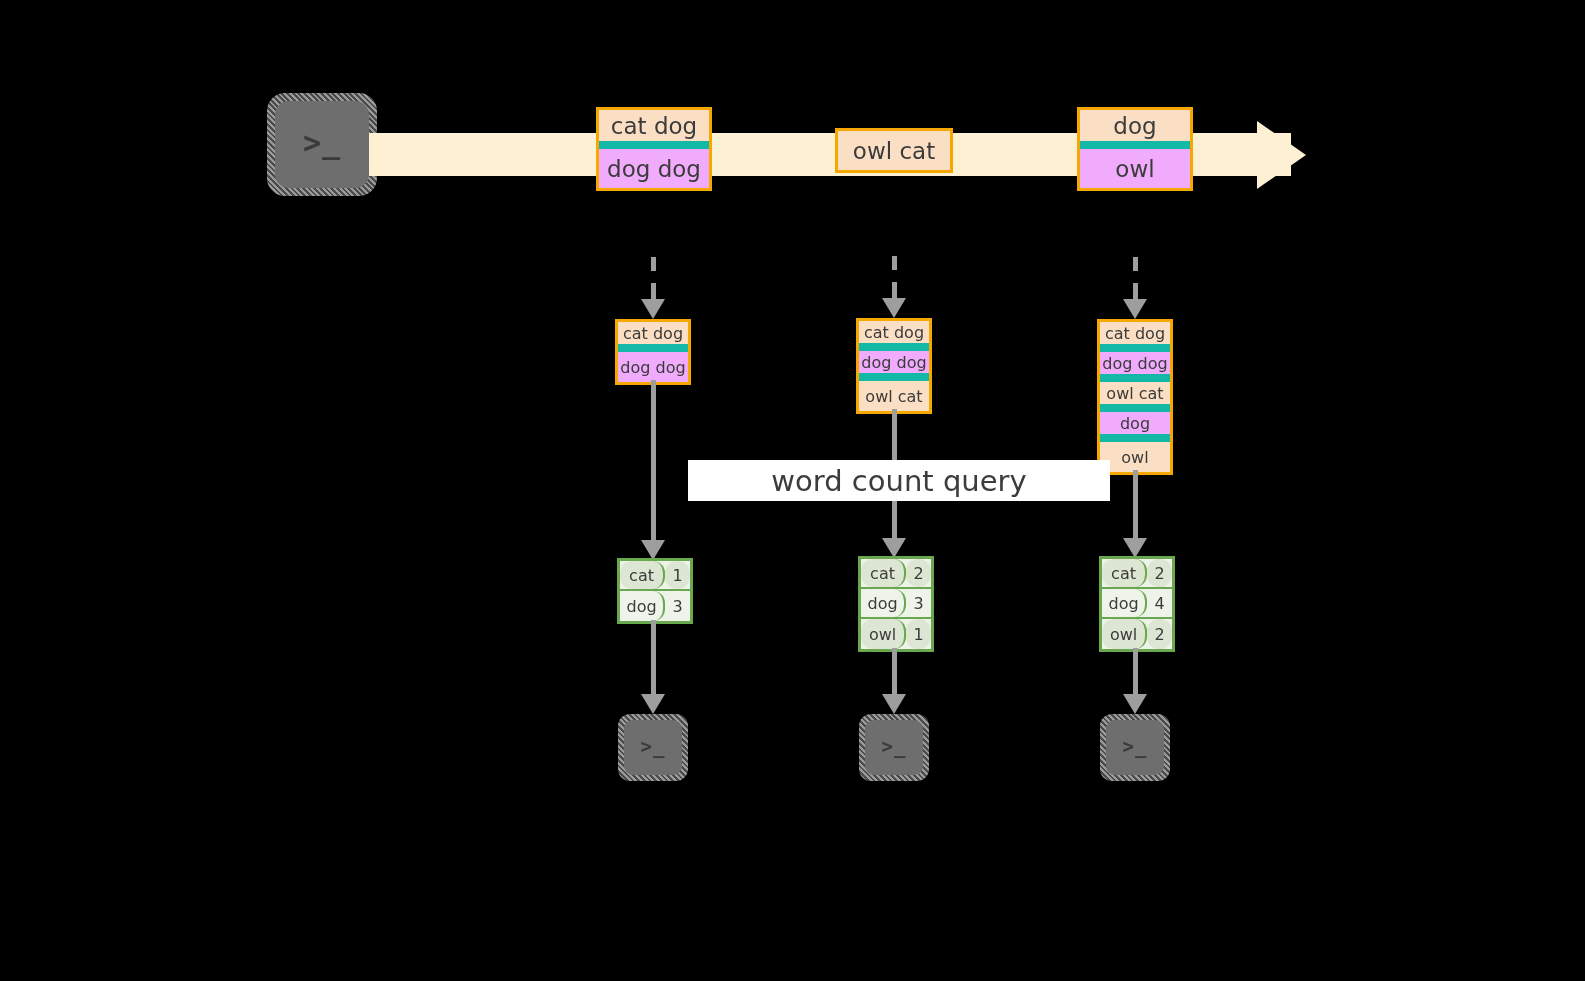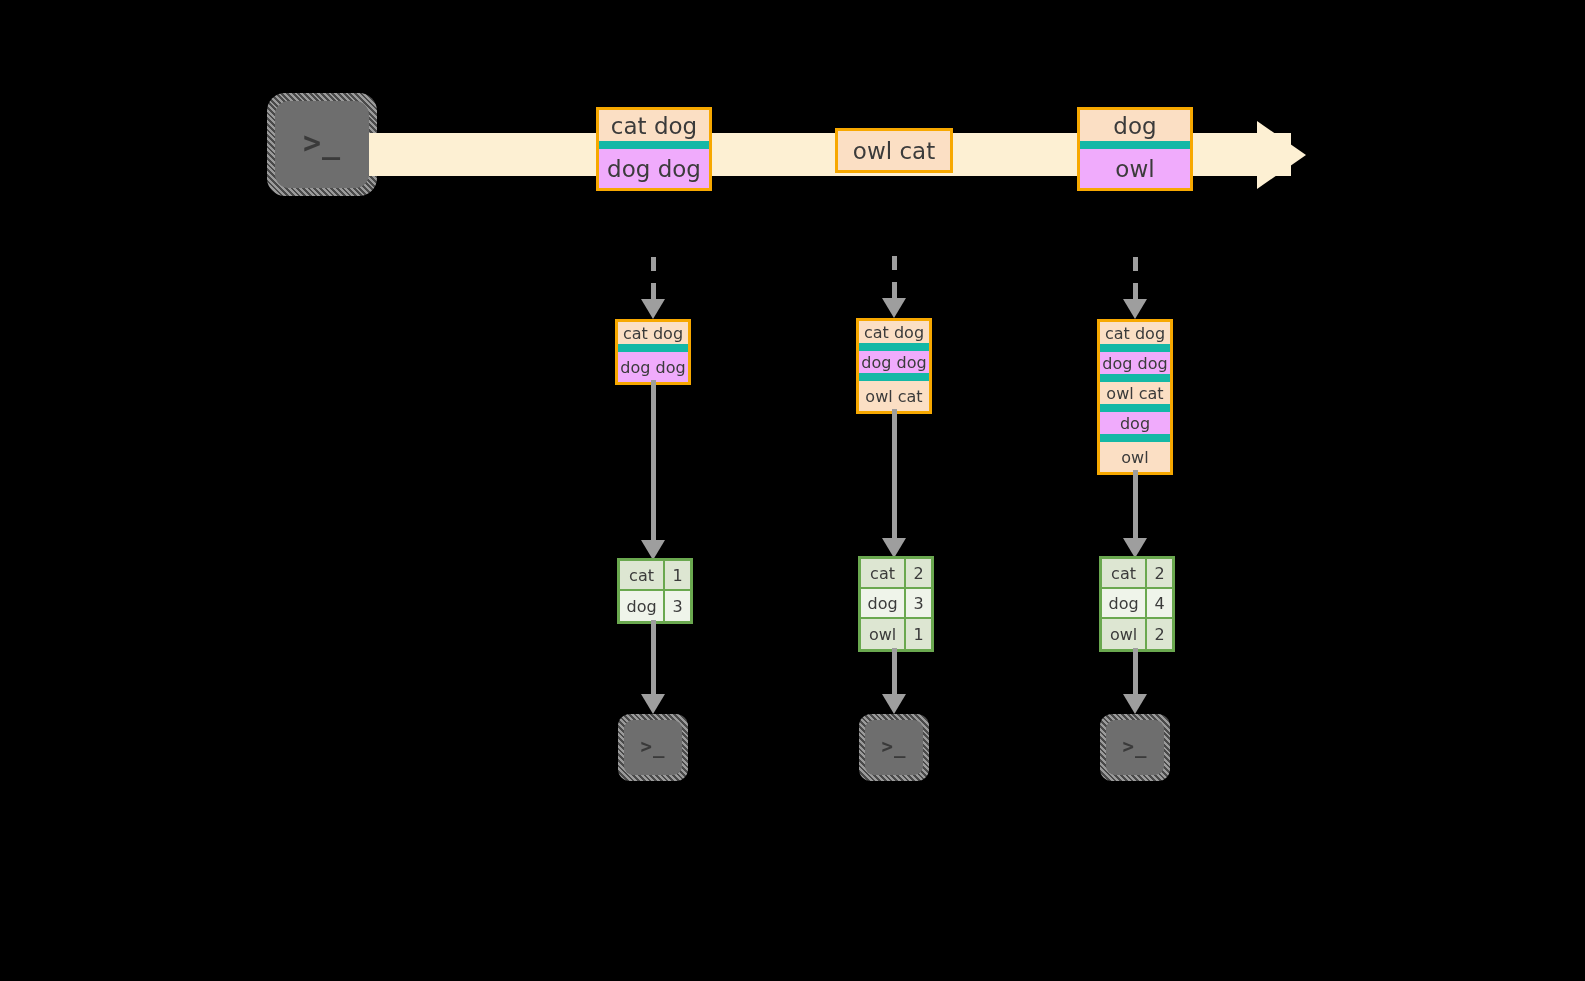--- a/index.html
+++ b/index.html
@@ -121,20 +121,21 @@
     border-bottom: 2px solid #6aa84f;
   }
   .grow:last-child { border-bottom: none; }
   .gkey, .gval {
     box-sizing: border-box;
     display: flex;
     align-items: center;
     justify-content: center;
     font-size: 16px;
     color: #3b3b3b;
+    border-radius: 12px;
   }
   .gkey { width: 47px; border-right: 2px solid #6aa84f; }
   .gval { width: 26px; }
   .grow.dark .gkey, .grow.dark .gval { background: #dde6d2; }
   .grow.light .gkey, .grow.light .gval { background: #eff4ea; }
   .gbox-1 { left: 617px; top: 558px; width: 76px; }
   .gbox-2 { left: 858px; top: 556px; width: 76px; }
   .gbox-3 { left: 1099px; top: 556px; width: 76px; }
 
   
@@ -232,20 +233,21 @@
 
   <div class="vline" style="left:651px; top:380px; height:164px;"></div>
   <div class="vhead" style="left:641px; top:540px;"></div>
 
   <div class="vline" style="left:892px; top:409px; height:135px;"></div>
   <div class="vhead" style="left:882px; top:538px;"></div>
 
   <div class="vline" style="left:1133px; top:470px; height:74px;"></div>
   <div class="vhead" style="left:1123px; top:538px;"></div>
 
+  <div class="query-label">word count query</div>
 
   <div class="gbox gbox-1">
     <div class="grow dark">
       <span class="gkey">cat</span>
       <span class="gval">1</span>
     </div>
     <div class="grow light">
       <span class="gkey">dog</span>
       <span class="gval">3</span>
     </div>

